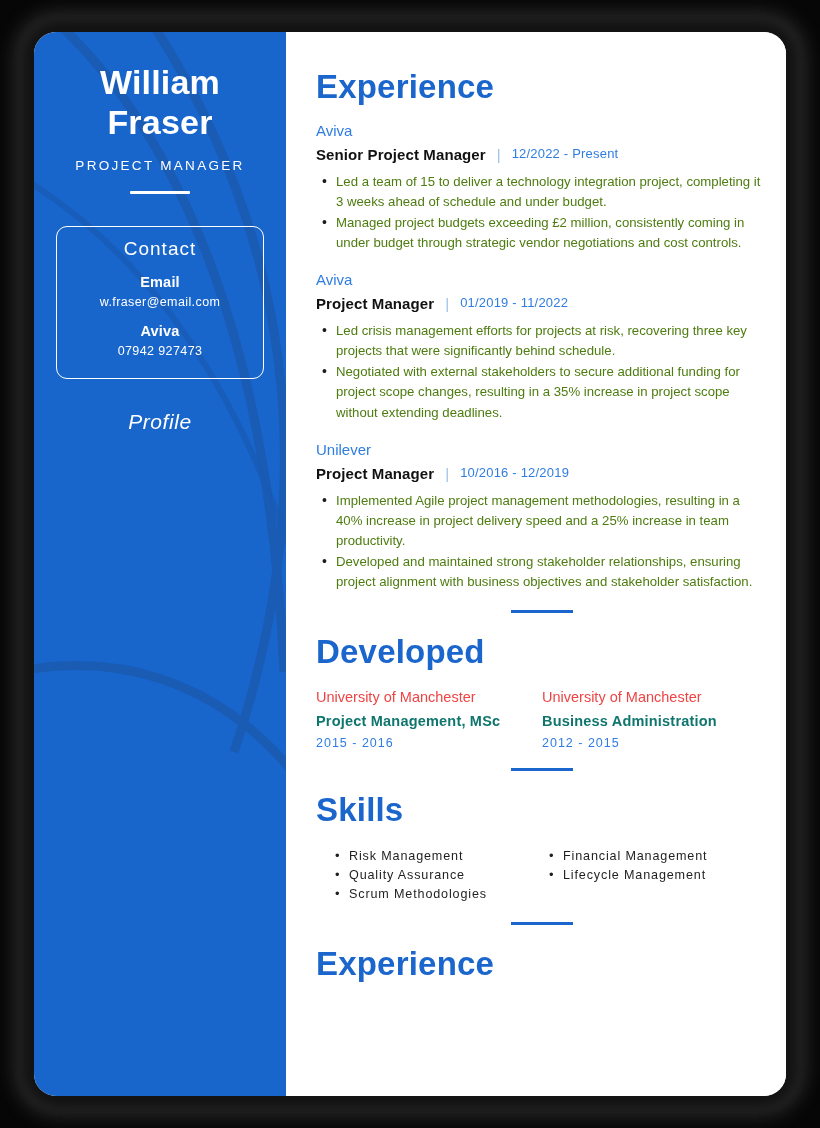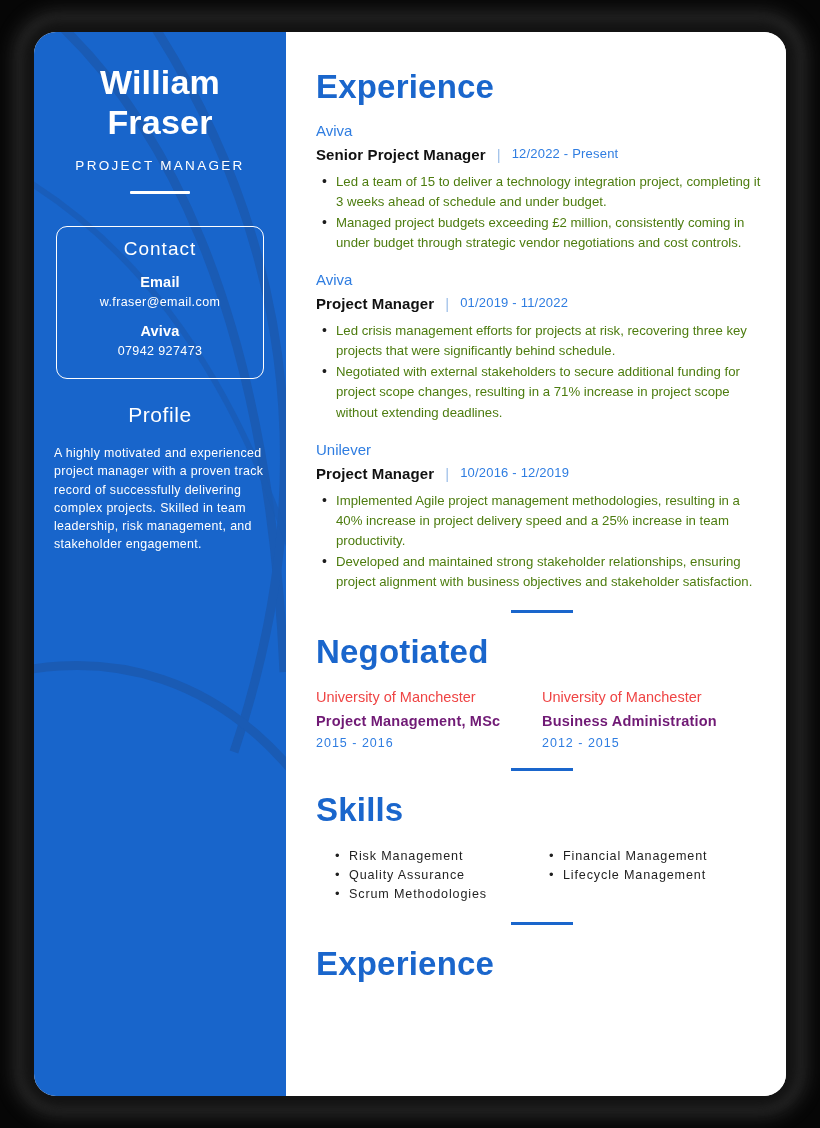--- a/index.html
+++ b/index.html
@@ -103,21 +103,22 @@
   .contact-item { text-align: center; margin-top: 14px; }
   .contact-label { font-size: 14.5px; font-weight: 700; letter-spacing: .2px; }
   .contact-value { font-size: 12.5px; margin-top: 5px; letter-spacing: .4px; font-weight: 400; }
 
   
   #profile-heading {
     text-align: center;
     font-size: 21px;
     font-weight: 400;
     letter-spacing: .6px;
-    margin-top: 24px;
+    margin-top: 31px;
+    font-style: italic;
   }
   #profile-text {
     margin-top: 17px;
     font-size: 12.4px;
     line-height: 1.47;
     letter-spacing: .35px;
     font-weight: 400;
   }
 
   
@@ -199,21 +200,21 @@
   .two-col > .col { width: 226px; flex: 0 0 226px; }
   .edu-school {
     color: #ef4444;
     font-size: 14.5px;
     margin-bottom: 8px;
     font-weight: 400;
   }
   .edu-degree {
     font-size: 14.5px;
     font-weight: 700;
-    color: #701a75;
+    color: #0f766e;
     letter-spacing: .2px;
     margin-bottom: 7px;
   }
   .edu-dates {
     color: #2f7de1;
     font-size: 12.5px;
     letter-spacing: 1px;
   }
 
   
@@ -288,21 +289,20 @@
 
         <div class="contact-item">
           <div class="contact-label">Aviva</div>
           <div class="contact-value">07942 927473</div>
         </div>
 
       </section>
 
       <section>
         <h2 id="profile-heading">Profile</h2>
-        <p id="profile-text">A highly motivated and experienced project manager with a proven track record of successfully delivering complex projects. Skilled in team leadership, risk management, and stakeholder engagement.</p>
       </section>
     </div>
   </aside>
 
   <main id="main">
 
     <section>
       <h2 id="experience-title" class="sec-title">Experience</h2>
 
       <article class="job">
@@ -320,42 +320,42 @@
 
       <article class="job">
         <div class="job-company">Aviva</div>
         <div class="job-head">
           <span class="job-role">Project Manager</span>
           <span class="job-sep">|</span>
           <span class="job-dates">01/2019 - 11/2022</span>
         </div>
         <ul class="bullets">
           <li>Led crisis management efforts for projects at risk, recovering three key projects that were significantly behind schedule.</li>
-          <li>Negotiated with external stakeholders to secure additional funding for project scope changes, resulting in a 71% increase in project scope without extending deadlines.</li>
+          <li>Negotiated with external stakeholders to secure additional funding for project scope changes, resulting in a 35% increase in project scope without extending deadlines.</li>
         </ul>
       </article>
 
       <article class="job">
         <div class="job-company">Unilever</div>
         <div class="job-head">
           <span class="job-role">Project Manager</span>
           <span class="job-sep">|</span>
           <span class="job-dates">10/2016 - 12/2019</span>
         </div>
         <ul class="bullets">
           <li>Implemented Agile project management methodologies, resulting in a 40% increase in project delivery speed and a 25% increase in team productivity.</li>
           <li>Developed and maintained strong stakeholder relationships, ensuring project alignment with business objectives and stakeholder satisfaction.</li>
         </ul>
       </article>
     </section>
 
     <div class="divider"></div>
 
     <section class="sec-block">
-      <h2 id="education-title" class="sec-title">Negotiated</h2>
+      <h2 id="education-title" class="sec-title">Developed</h2>
       <div class="two-col">
         <div class="col">
           <div class="edu-school">University of Manchester</div>
           <div class="edu-degree">Project Management, MSc</div>
           <div class="edu-dates">2015 - 2016</div>
         </div>
         <div class="col">
           <div class="edu-school">University of Manchester</div>
           <div class="edu-degree">Business Administration</div>
           <div class="edu-dates">2012 - 2015</div>

